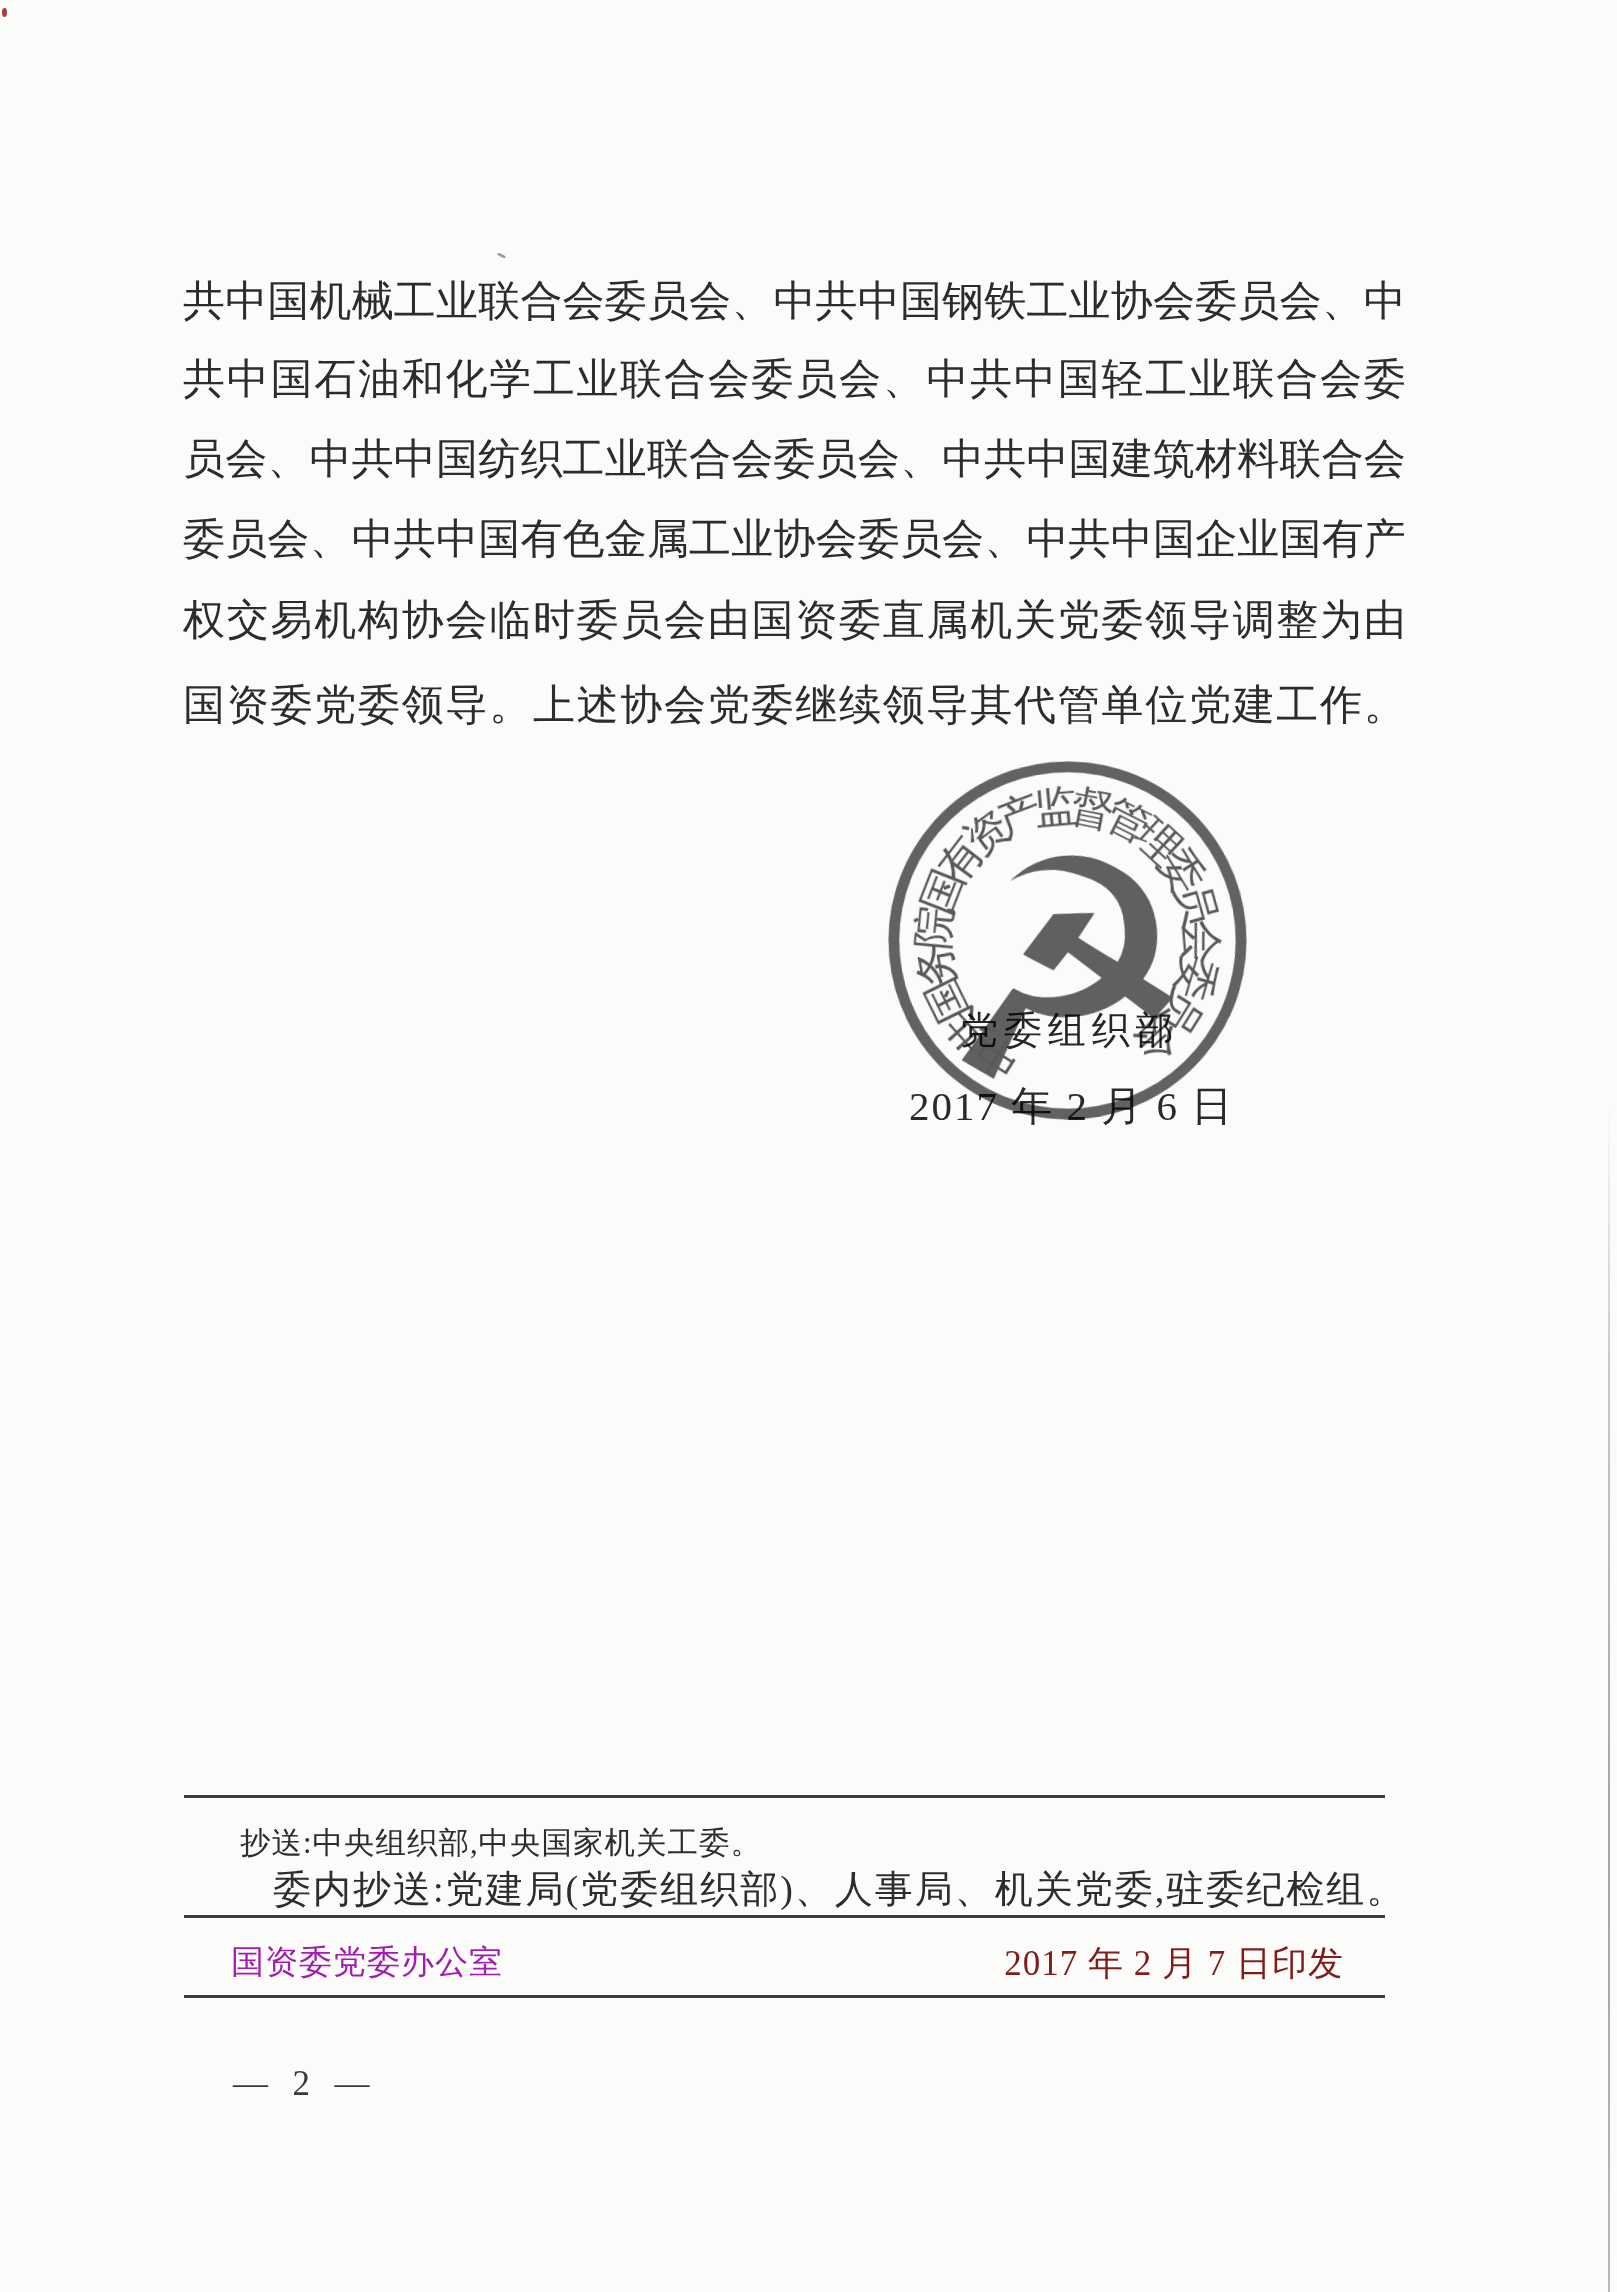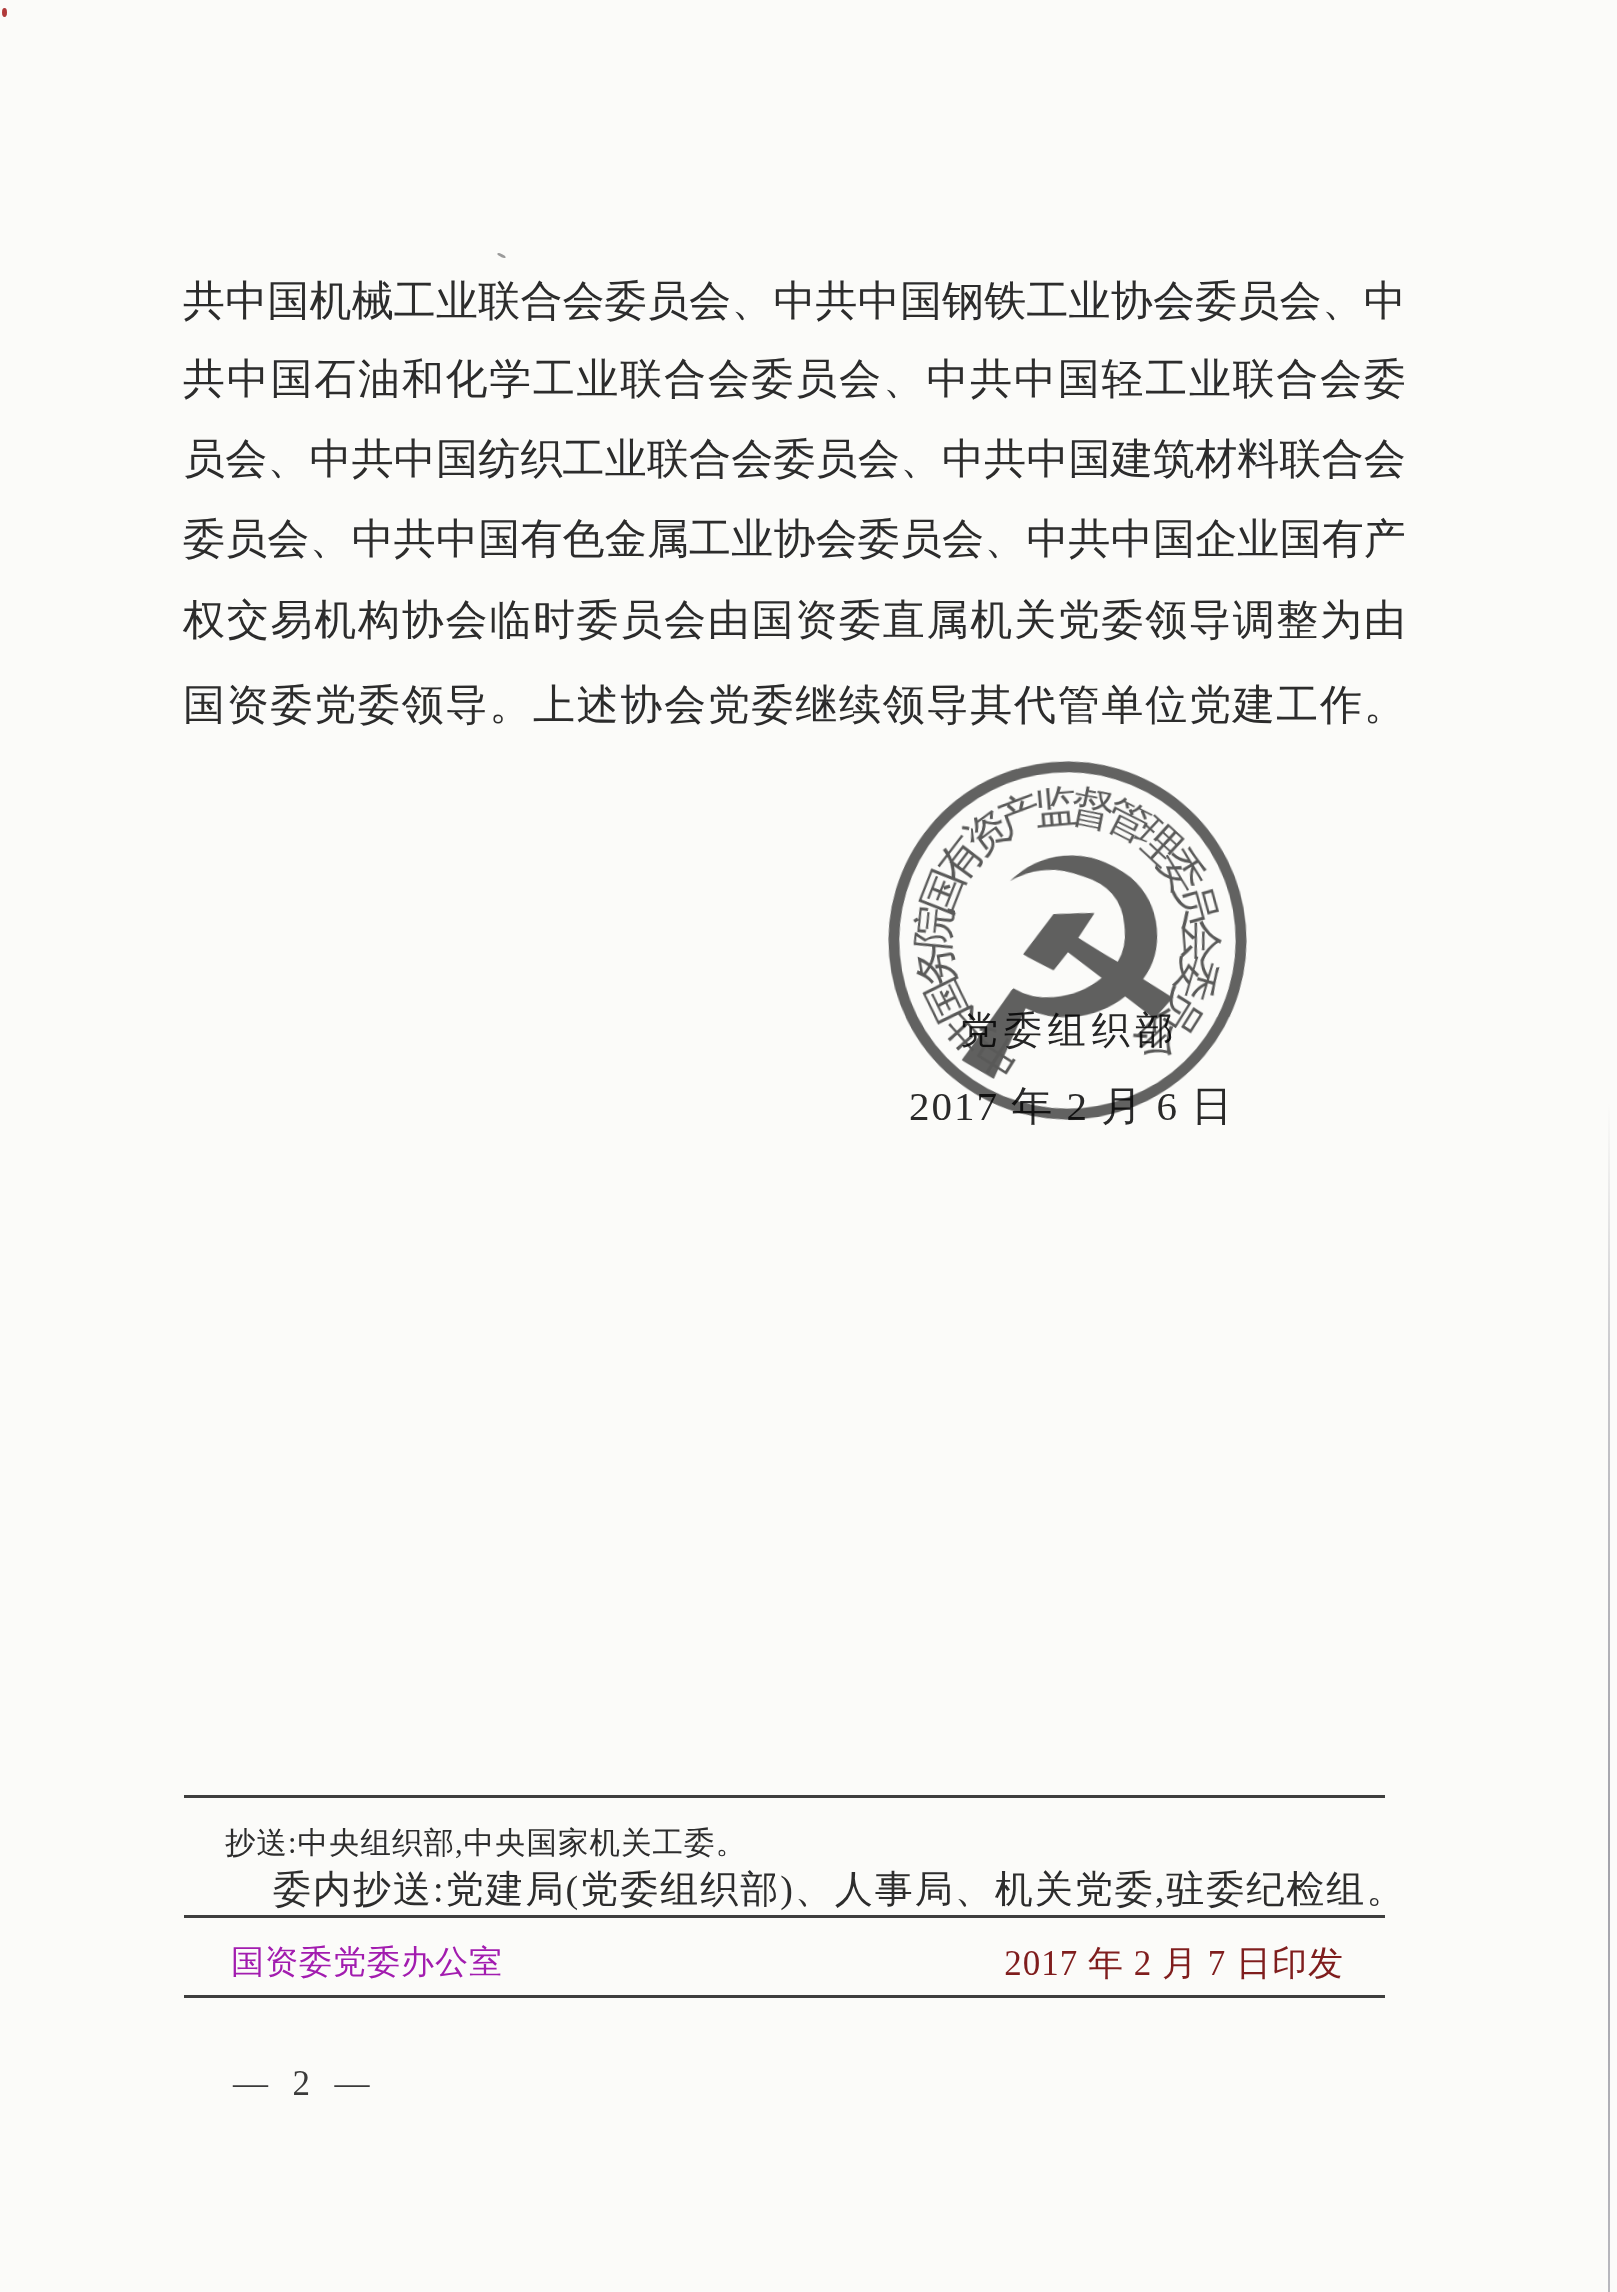--- a/index.html
+++ b/index.html
@@ -67,21 +67,21 @@
     left: 184px;
     width: 1201px;
     height: 3px;
     background: #3e3e3e;
   }
   .rule-1 { top: 1795px; }
   .rule-2 { top: 1915px; }
   .rule-3 { top: 1995px; }
   .copy-line {
     position: absolute;
-    left: 225px;
+    left: 240px;
     top: 1823px;
     font-size: 30.5px;
     letter-spacing: 1px;
     color: #2d2d2d;
     white-space: nowrap;
   }
   .internal-copy-line {
     position: absolute;
     left: 225px;
     top: 1864px;

